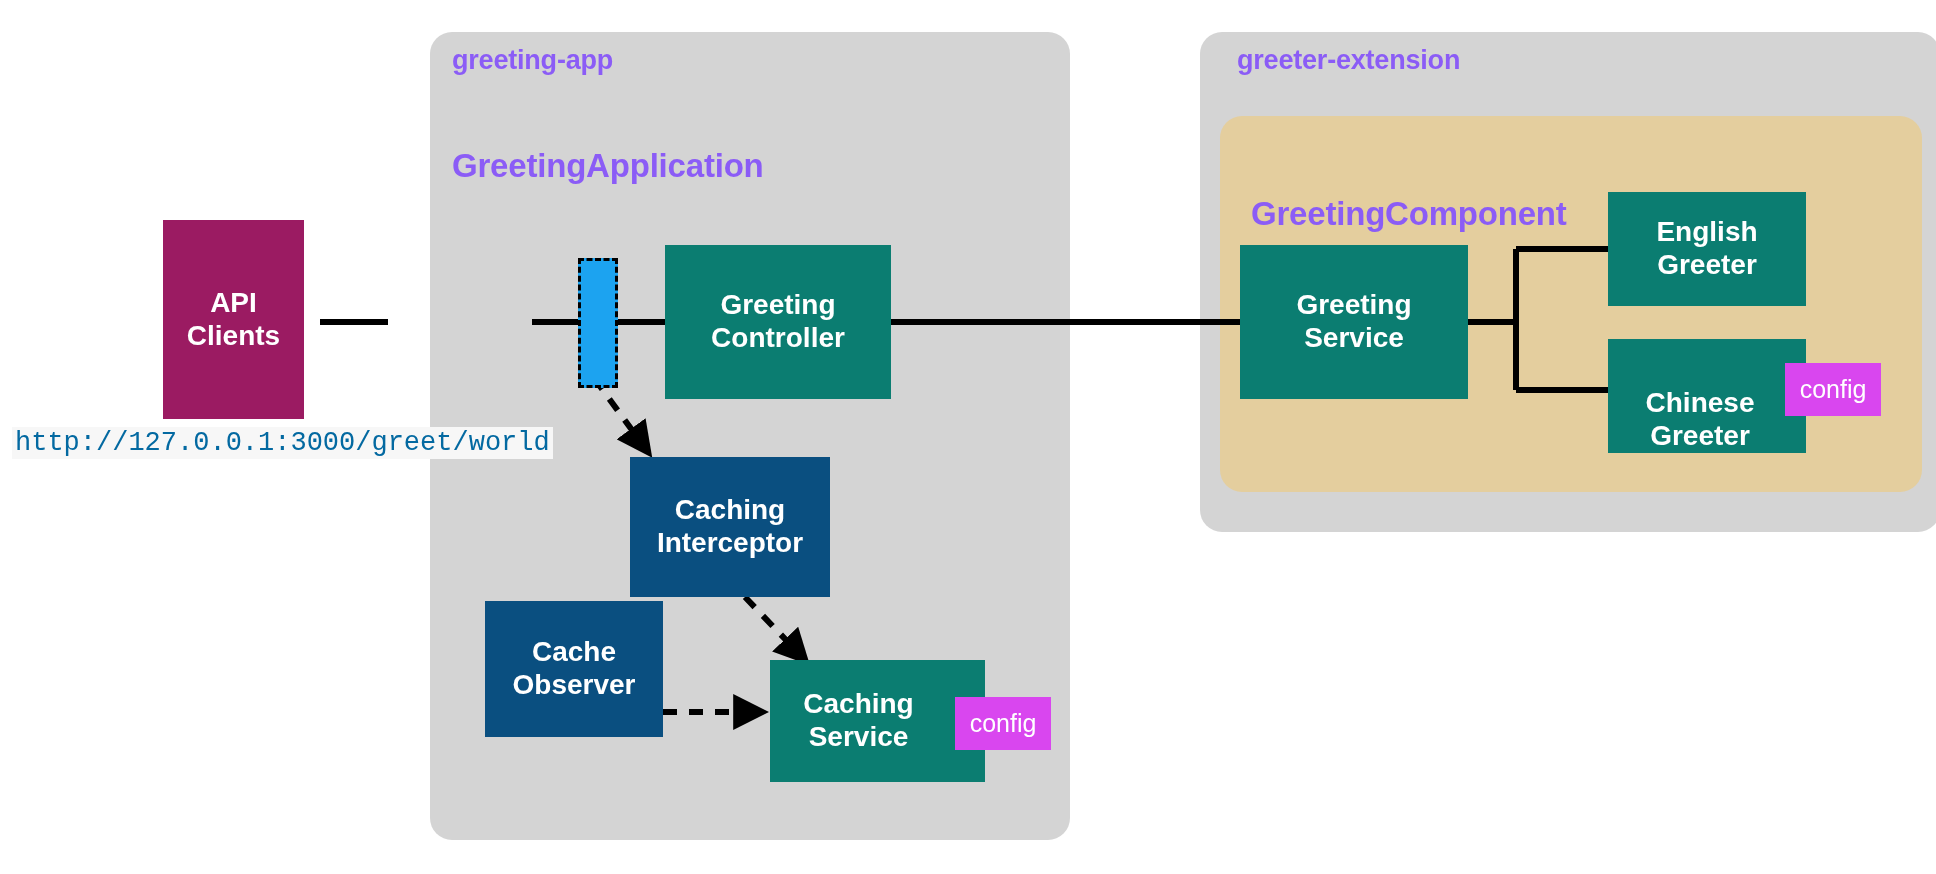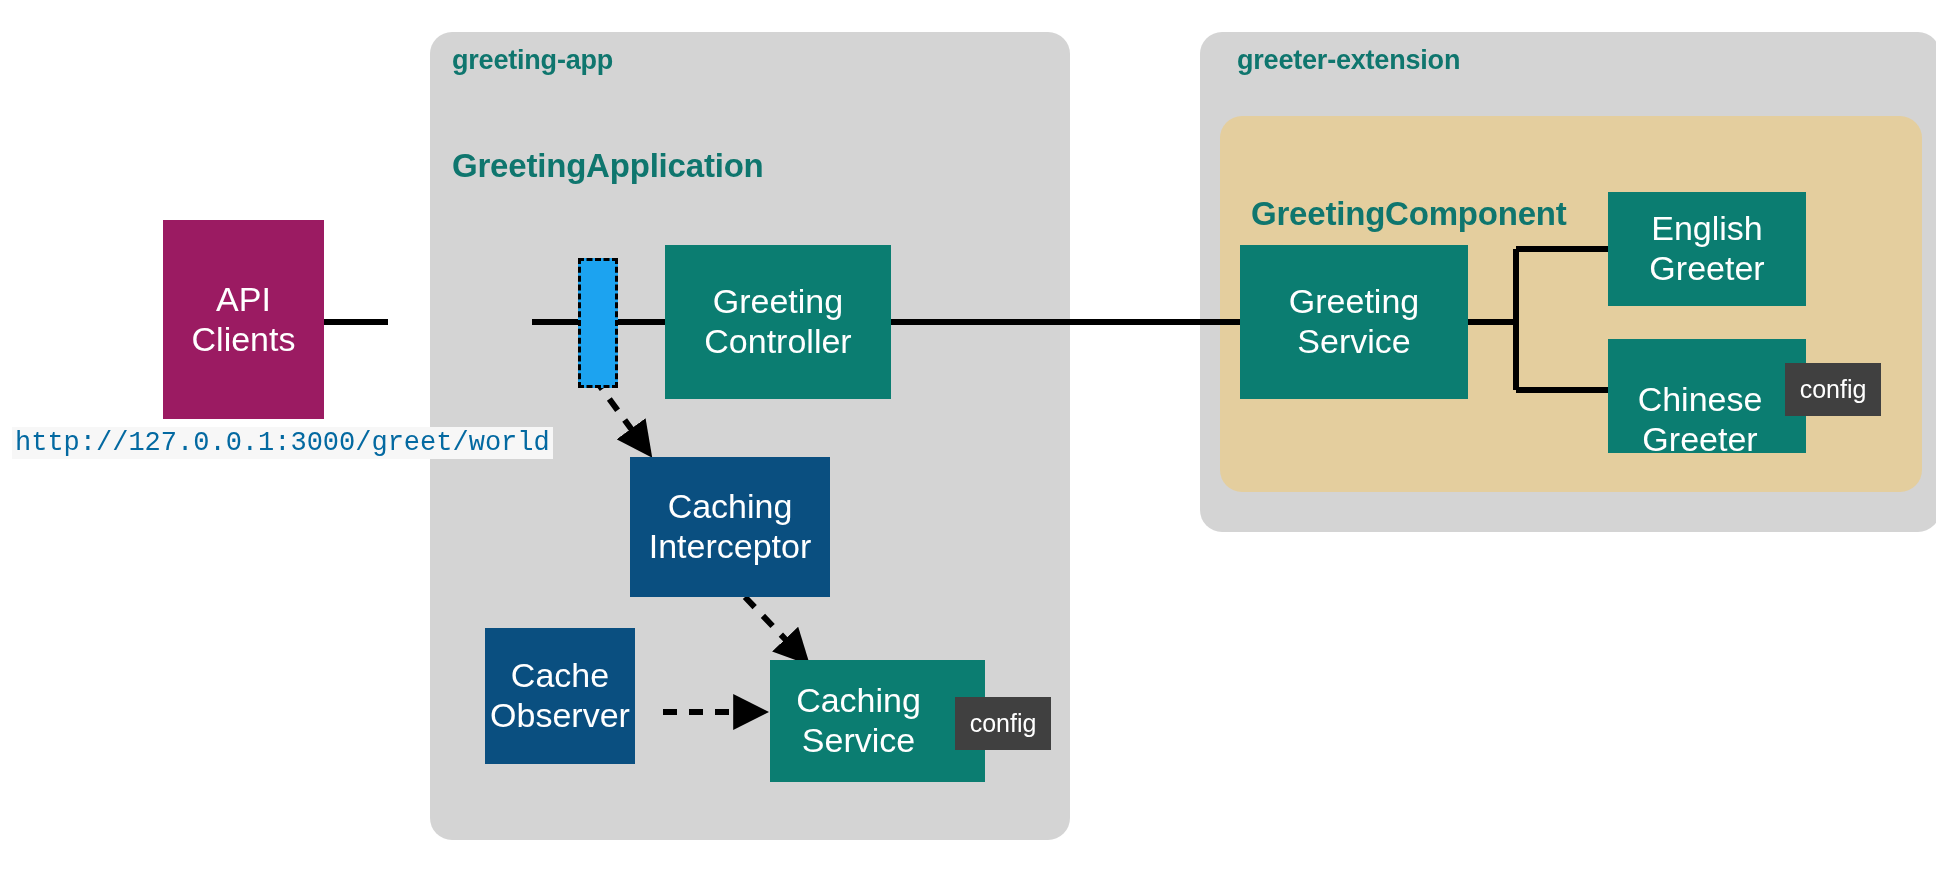--- a/index.html
+++ b/index.html
@@ -23,50 +23,51 @@
   }
   .panel-outer {
     background: #d4d4d4;
   }
   .panel-inner {
     background: #e4ce9e;
   }
   .panel-title {
     position: absolute;
     font-weight: bold;
-    color: #0f766e;
+    color: #8b5cf6;
     white-space: nowrap;
     letter-spacing: -0.2px;
   }
   .title-sm { font-size: 27px; }
   .title-lg { font-size: 33px; }
   .node {
     position: absolute;
     display: flex;
     align-items: center;
     justify-content: center;
     text-align: center;
     color: #ffffff;
-    font-size: 34px;
+    font-size: 28px;
     line-height: 1.17;
     box-sizing: border-box;
     padding: 2px 12px;
+    font-weight: bold;
   }
   .node span { display: block; }
   .n-magenta { background: #9b1b62; }
   .n-blue    { background: #0d79bf; }
   .n-teal    { background: #0b7d71; }
   .n-navy    { background: #0a4f80; }
   .n-dashed {
     background: #1ca3f0;
     border: 3px dashed #000000;
   }
   .config-tag {
     position: absolute;
-    background: #404040;
+    background: #d946ef;
     color: #ffffff;
     font-size: 25px;
     display: flex;
     align-items: center;
     justify-content: center;
   }
   .url-label {
     position: absolute;
     font-family: "Liberation Mono", monospace;
     font-size: 27px;
@@ -120,21 +121,21 @@
     <polyline points="1516,249 1608,249" fill="none" stroke="#000000" stroke-width="6"></polyline>
     <polyline points="1516,390 1608,390" fill="none" stroke="#000000" stroke-width="6"></polyline>
 
     <line x1="594" y1="378" x2="648" y2="452" stroke="#000000" stroke-width="6" stroke-dasharray="14,12" marker-end="url(#arrow)"></line>
 
     <line x1="745" y1="597" x2="805" y2="660" stroke="#000000" stroke-width="6" stroke-dasharray="14,12" marker-end="url(#arrow)"></line>
 
     <line x1="663" y1="712" x2="762" y2="712" stroke="#000000" stroke-width="6" stroke-dasharray="14,12" marker-end="url(#arrow)"></line>
   </svg>
 
-  <div class="node n-magenta" style="left:163px; top:220px; width:161px; height:199px;">
+  <div class="node n-magenta" style="left:163px; top:220px; width:141px; height:199px;">
     <div>
       <span>API</span>
       <span>Clients</span>
     </div>
   </div>
 
 
   <div class="node n-dashed" style="left:578px; top:258px; width:40px; height:130px;">
     <span></span>
   </div>
@@ -146,21 +147,21 @@
     </div>
   </div>
 
   <div class="node n-navy" style="left:630px; top:457px; width:200px; height:140px;">
     <div>
       <span>Caching</span>
       <span>Interceptor</span>
     </div>
   </div>
 
-  <div class="node n-navy" style="left:485px; top:628px; width:150px; height:136px;">
+  <div class="node n-navy" style="left:485px; top:601px; width:178px; height:136px;">
     <div>
       <span>Cache</span>
       <span>Observer</span>
     </div>
   </div>
 
   <div class="node n-teal" style="left:770px; top:660px; width:215px; height:122px;">
     <div style="margin-right:38px;">
       <span>Caching</span>
       <span>Service</span>

